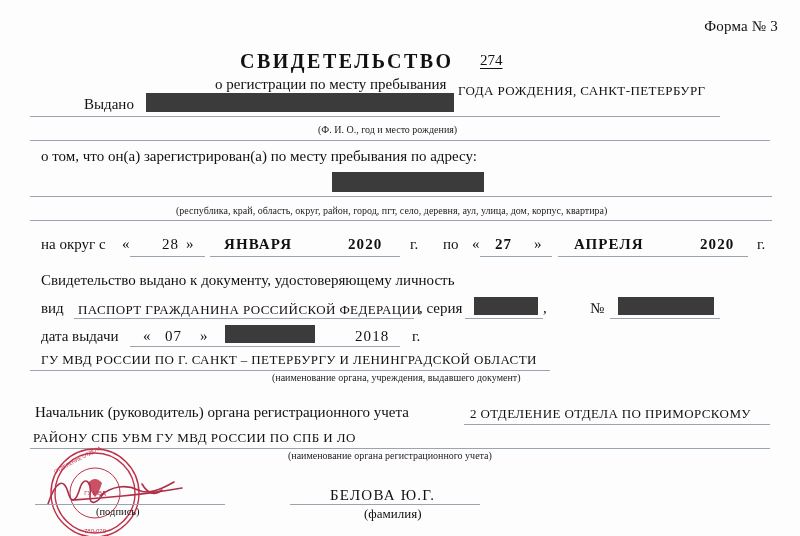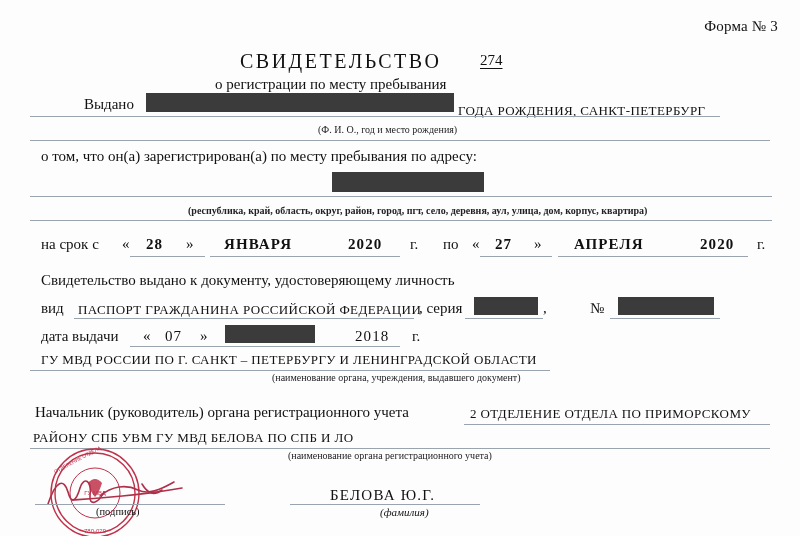--- a/index.html
+++ b/index.html
@@ -24,21 +24,21 @@
     top: 18px;
     font-size: 15px;
     letter-spacing: 0.2px;
   }
   .title {
     position: absolute;
     left: 240px;
     top: 50px;
     font-size: 20px;
     letter-spacing: 2.5px;
-    font-weight: 400;
+    font-weight: 700;
   }
   .title-number {
     position: absolute;
     left: 480px;
     top: 52px;
     font-size: 15px;
     text-decoration: underline;
     text-underline-offset: 3px;
   }
   .subtitle {
@@ -103,54 +103,53 @@
   }
   .fam-name {
     position: absolute;
     left: 330px;
     top: 487px;
     font-size: 15px;
     letter-spacing: 1.2px;
   }
   .fam-label {
     position: absolute;
-    left: 380px;
+    left: 364px;
     top: 506px;
-    font-size: 11px;
-    font-style: italic;
+    font-size: 13px;
   }
 </style>
 </head>
 <body>
 
 <div class="page">
 
   <div class="form-no">Форма № 3</div>
 
   <div class="title">СВИДЕТЕЛЬСТВО</div>
   <div class="title-number">274</div>
   <div class="subtitle">о регистрации по месту пребывания</div>
 
   <div class="txt" style="left:84px; top:96px;">Выдано</div>
   <div class="redact" style="left:146px; top:93px; width:308px; height:19px;"></div>
-  <div class="txt caps-small" style="left:458px; top:103px;text-align:right;">ГОДА РОЖДЕНИЯ, САНКТ-ПЕТЕРБУРГ</div>
+  <div class="txt caps-small" style="left:458px; top:83px;text-align:right;">ГОДА РОЖДЕНИЯ, САНКТ-ПЕТЕРБУРГ</div>
   <div class="rule" style="left:30px; top:116px; width:690px;"></div>
   <div class="rule" style="left:30px; top:140px; width:740px;"></div>
   <div class="small" style="left:318px; top:124px;">(Ф. И. О., год и место рождения)</div>
 
   <div class="txt" style="left:41px; top:148px;">о том, что он(а) зарегистрирован(а) по месту пребывания по адресу:</div>
 
   <div class="redact" style="left:332px; top:172px; width:152px; height:20px;"></div>
   <div class="rule" style="left:30px; top:196px; width:742px;"></div>
   <div class="rule" style="left:30px; top:220px; width:742px;"></div>
-  <div class="small" style="left:188px; top:205px;font-weight:bold;">(республика, край, область, округ, район, город, пгт, село, деревня, аул, улица, дом, корпус, квартира)</div>
-
-  <div class="txt" style="left:41px; top:236px;">на срок с</div>
+  <div class="small" style="left:176px; top:205px;">(республика, край, область, округ, район, город, пгт, село, деревня, аул, улица, дом, корпус, квартира)</div>
+
+  <div class="txt" style="left:41px; top:236px;">на округ с</div>
   <div class="txt" style="left:122px; top:236px;">«</div>
-  <div class="txt spaced" style="left:146px; top:236px; font-weight:bold;text-align:right;">28</div>
+  <div class="txt spaced" style="left:162px; top:236px; font-weight:normal;text-align:right;">28</div>
   <div class="txt" style="left:186px; top:236px;">»</div>
   <div class="txt spaced" style="left:224px; top:236px; font-weight:bold;">ЯНВАРЯ</div>
   <div class="txt spaced" style="left:348px; top:236px; font-weight:bold;">2020</div>
   <div class="txt" style="left:410px; top:236px;">г.</div>
   <div class="txt" style="left:443px; top:236px;">по</div>
   <div class="txt" style="left:472px; top:236px;">«</div>
   <div class="txt spaced" style="left:495px; top:236px; font-weight:bold;">27</div>
   <div class="txt" style="left:534px; top:236px;">»</div>
   <div class="txt spaced" style="left:574px; top:236px; font-weight:bold;">АПРЕЛЯ</div>
   <div class="txt spaced" style="left:700px; top:236px; font-weight:bold;">2020</div>
@@ -181,21 +180,21 @@
   <div class="txt" style="left:412px; top:328px;">г.</div>
   <div class="rule" style="left:130px; top:346px; width:270px;"></div>
 
   <div class="txt caps-small" style="left:41px; top:352px;">ГУ  МВД  РОССИИ  ПО  Г. САНКТ – ПЕТЕРБУРГУ  И  ЛЕНИНГРАДСКОЙ ОБЛАСТИ</div>
   <div class="rule" style="left:30px; top:370px; width:520px;"></div>
   <div class="small" style="left:272px; top:372px;">(наименование органа, учреждения, выдавшего документ)</div>
 
   <div class="txt" style="left:35px; top:404px;">Начальник (руководитель) органа регистрационного учета</div>
   <div class="txt caps-small" style="left:470px; top:406px;">2 ОТДЕЛЕНИЕ ОТДЕЛА  ПО ПРИМОРСКОМУ</div>
   <div class="rule" style="left:464px; top:424px; width:306px;"></div>
-  <div class="txt caps-small" style="left:33px; top:430px;">РАЙОНУ СПБ УВМ  ГУ  МВД  БЕЛОВА  ПО СПБ  И  ЛО</div>
+  <div class="txt caps-small" style="left:33px; top:430px;">РАЙОНУ СПБ УВМ  ГУ  МВД  РОССИИ  ПО СПБ  И  ЛО</div>
   <div class="rule" style="left:30px; top:448px; width:740px;"></div>
   <div class="small" style="left:288px; top:450px;">(наименование органа регистрационного учета)</div>
 
   <svg class="stamp" viewBox="0 0 130 93">
     <g fill="none" stroke="#c0314a" stroke-width="1.4">
       <circle cx="65" cy="50" r="44"></circle>
       <circle cx="65" cy="50" r="40"></circle>
       <circle cx="65" cy="50" r="25" stroke-width="1"></circle>
     </g>
     <g fill="#c0314a" font-family="Liberation Sans, sans-serif">

